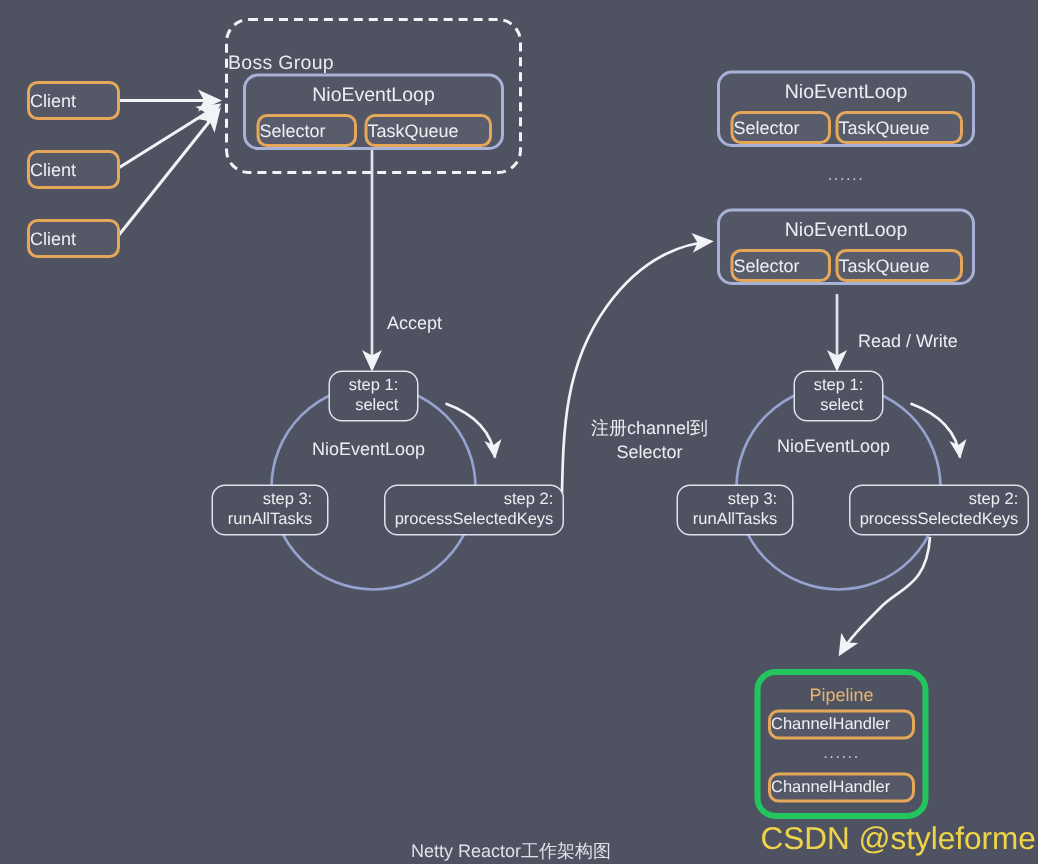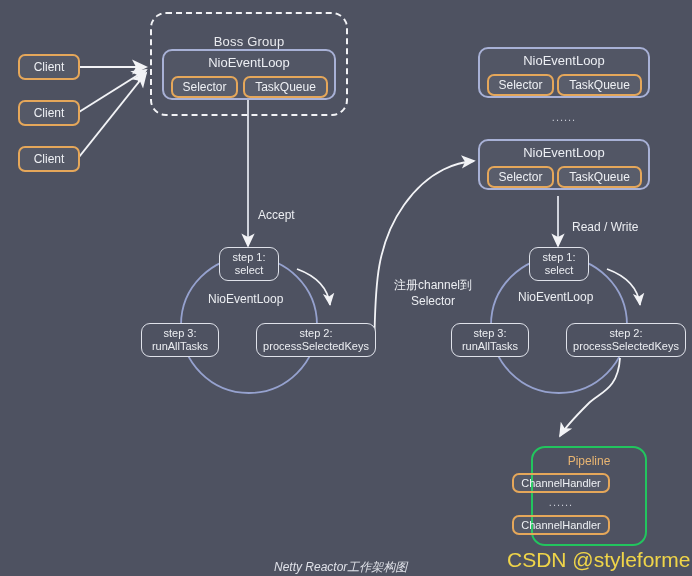--- a/index.html
+++ b/index.html
@@ -36,21 +36,21 @@
   .group-box {
     position: absolute;
     box-sizing: border-box;
     border: 2px dashed #f2f3f6;
     border-radius: 16px;
     background: transparent;
   }
   .group-title {
     position: absolute;
     width: 100%;
-    text-align: center;
+    text-align: left;
     font-size: 13px;
     color: #e9eaee;
     letter-spacing: .2px;
   }
 
   
   .loop-panel {
     position: absolute;
     box-sizing: border-box;
     border: 2px solid #a8b1d6;
@@ -70,49 +70,47 @@
   .pill {
     position: absolute;
     box-sizing: border-box;
     border: 2px solid #e5a75a;
     border-radius: 7px;
     background: rgba(255,255,255,0.045);
     color: #eef0f4;
     font-size: 12px;
     display: flex;
     align-items: center;
-    justify-content: center;
     white-space: nowrap;
   }
 
   
   .step-box {
     position: absolute;
     box-sizing: border-box;
     border: 1.6px solid #dfe2ea;
     border-radius: 9px;
     background: #4e5261;
     color: #eceef2;
     font-size: 11px;
     display: flex;
     align-items: center;
     justify-content: center;
-    text-align: center;
+    text-align: right;
     line-height: 1.22;
     white-space: pre-line;
   }
 
   
   .pipeline-box {
     position: absolute;
     box-sizing: border-box;
-    border: 2px solid #22c55e;
+    border: 4px solid #22c55e;
     border-radius: 14px;
     background: transparent;
-    margin-left: 28px;
   }
   .pipeline-title {
     position: absolute;
     top: 6px;
     width: 100%;
     text-align: center;
     font-size: 12px;
     color: #e9b572;
   }
 
@@ -297,17 +295,17 @@
     <div class="pipeline-title">Pipeline</div>
   </div>
   <div class="pill" style="left:512px; top:473px; width:98px; height:20px; font-size:11px;">
     <span>ChannelHandler</span>
   </div>
   <div class="dots" style="left:503px; top:496px; width:116px;">......</div>
   <div class="pill" style="left:512px; top:515px; width:98px; height:20px; font-size:11px;">
     <span>ChannelHandler</span>
   </div>
 
-  <div class="caption" style="left:274px; top:559px;font-style:italic;">Netty Reactor工作架构图</div>
+  <div class="caption" style="left:274px; top:559px;">Netty Reactor工作架构图</div>
 
   <div class="watermark" style="left:507px; top:548px;">CSDN @styleforme</div>
 
 </div>
 
 </body></html>

